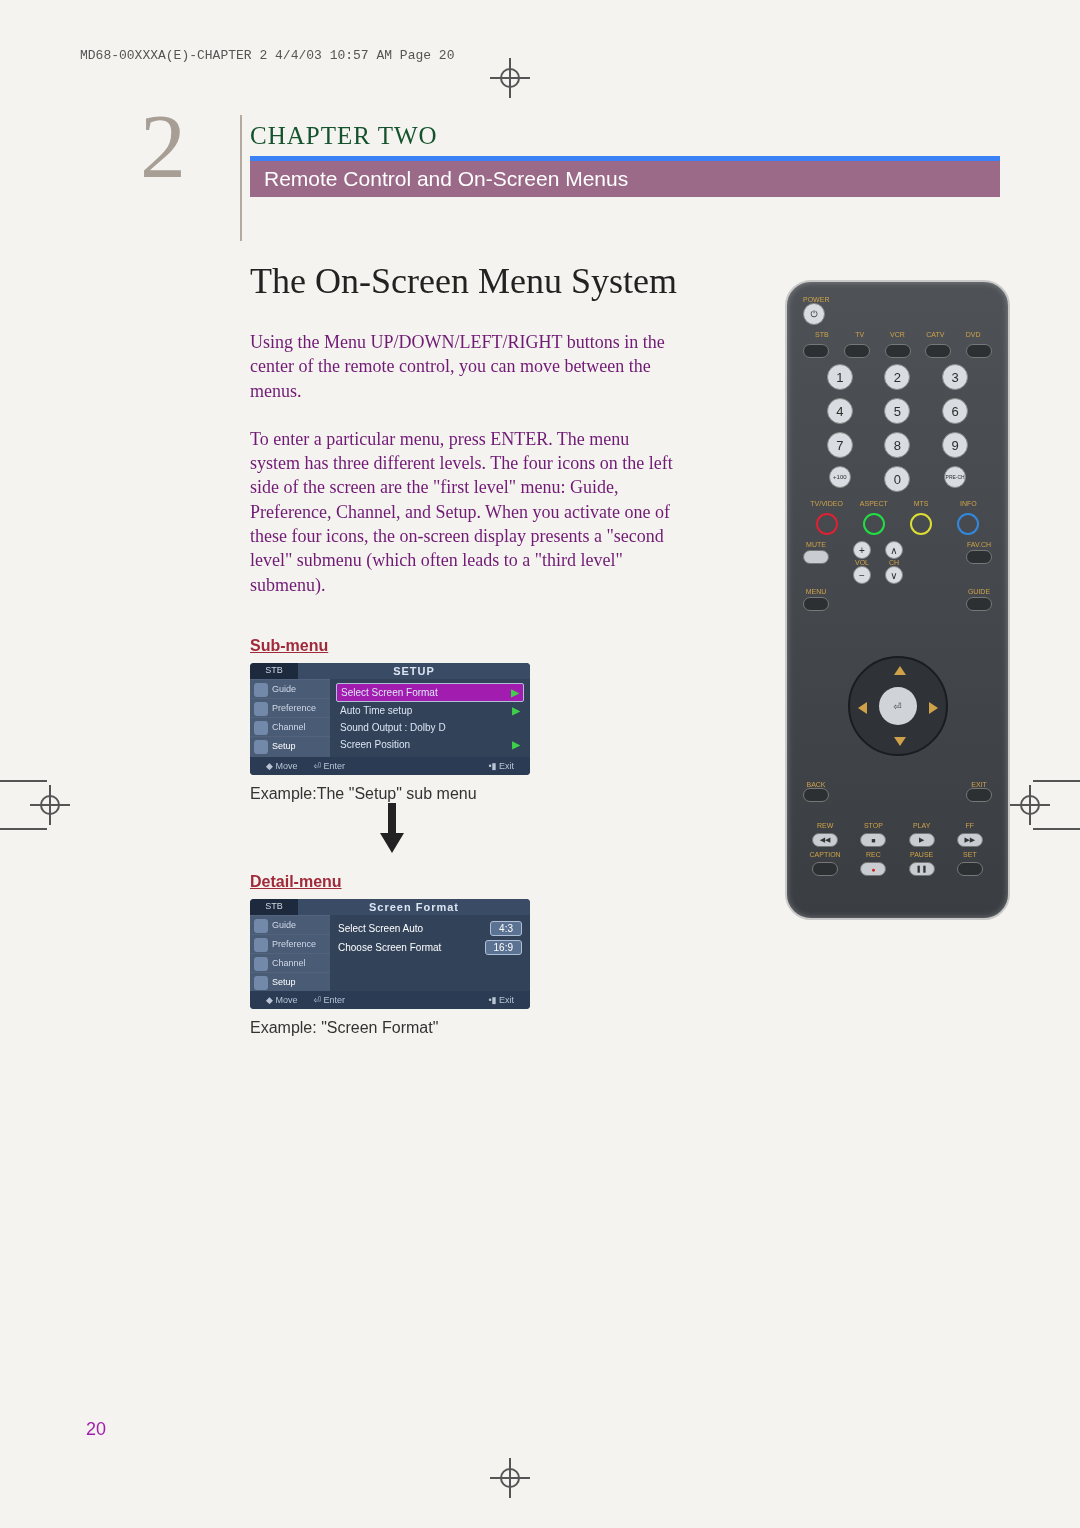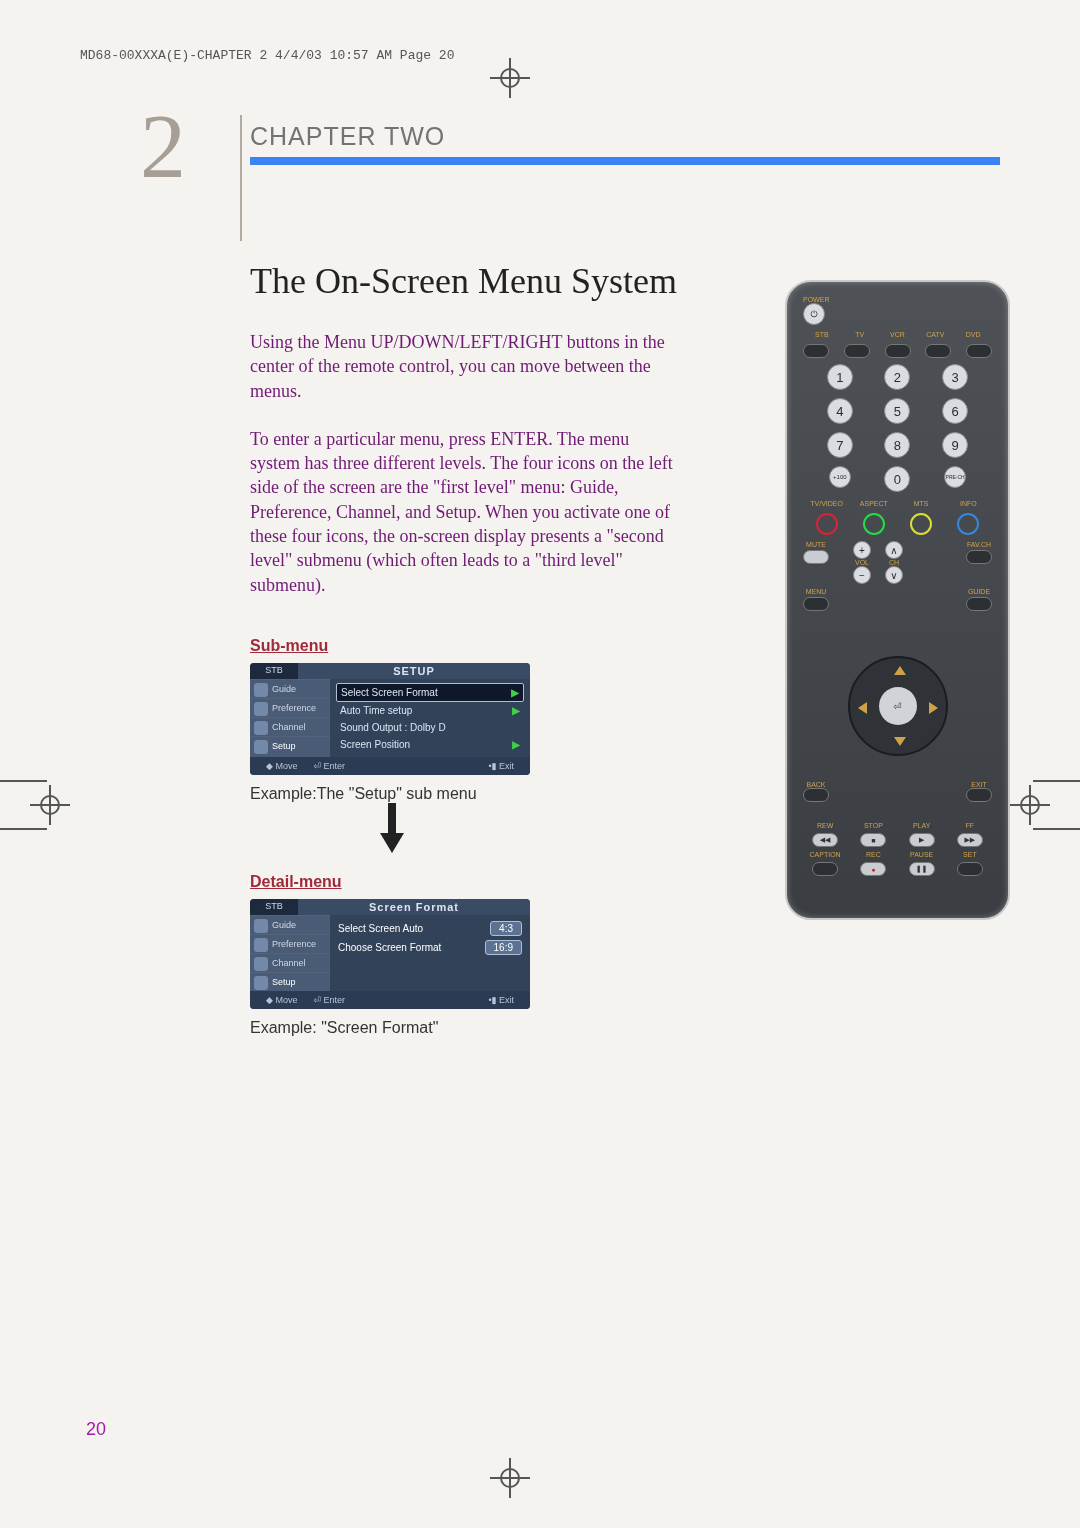--- a/index.html
+++ b/index.html
@@ -92,25 +92,25 @@
     color: #a79f96;
     line-height: 1;
   }
   .header-block {
     position: absolute;
     top: 22px;
     left: 170px;
     right: 0;
   }
   .chapter-label {
-    font-family: Liberation Sans, sans-serif;
+    font-family: Liberation Serif, serif;
     font-size: 25px;
     letter-spacing: 1px;
-    color: #737373;
-    border-bottom: 8px solid #3b82f6;
+    color: #14532d;
+    border-bottom: 5px solid #3b82f6;
     padding-bottom: 6px;
   }
   .chapter-subtitle-bar {
     background: #9a6a88;
     color: #fff;
     font-family: "Helvetica Neue", Arial, sans-serif;
     font-weight: 300;
     font-size: 21px;
     padding: 6px 14px;
   }
@@ -211,21 +211,21 @@
   }
   .stb-row{
     display:flex;
     justify-content:space-between;
     align-items:center;
     font-size:10px;
     padding:3px 4px;
     color:#dbe5f3;
   }
   .stb-row.hl{
-    background:#0f172a;
+    background:#a21caf;
     border:1px solid #aebfd7;
     border-radius:2px;
   }
   .stb-row .arrow{color:#3fcf4b;font-weight:bold;}
   .stb-foot{
     display:flex;
     gap:16px;
     font-size:9px;
     color:#b9c4d6;
     padding:4px 16px;
@@ -410,20 +410,21 @@
   <div class="mark">
       <div class="circ"></div>
     </div>
 </div>
 
 <div class="page">
   <div class="chapter-number">2</div>
   <div class="vert-divider"></div>
   <div class="header-block">
     <div class="chapter-label">CHAPTER TWO</div>
+    <div class="chapter-subtitle-bar">Remote Control and On-Screen Menus</div>
   </div>
 
   <div class="body">
     <h1>The On-Screen Menu System</h1>
     <p>Using the Menu UP/DOWN/LEFT/RIGHT buttons in the center of the remote control, you can move between the menus.</p>
     <p>To enter a particular menu, press ENTER. The menu system has three different levels. The four icons on the left side of the screen are the "first level" menu: Guide, Preference, Channel, and Setup. When you activate one of these four icons, the on-screen display presents a "second level" submenu (which often leads to a "third level" submenu).</p>
 
     <div class="label-red">Sub-menu</div>
 
     <div class="stb-screen">

